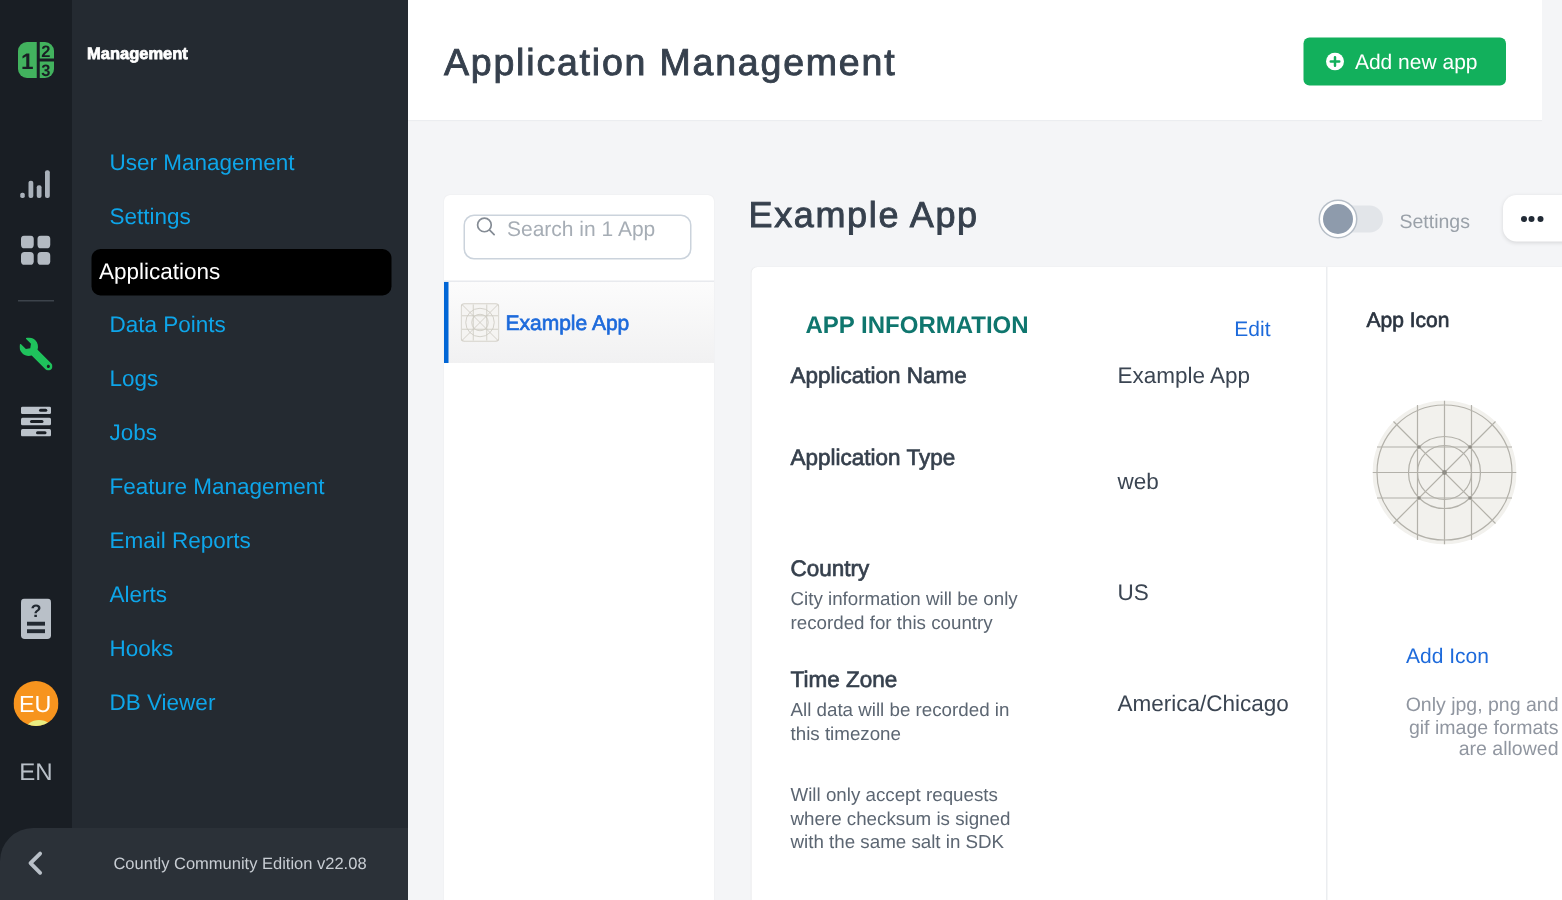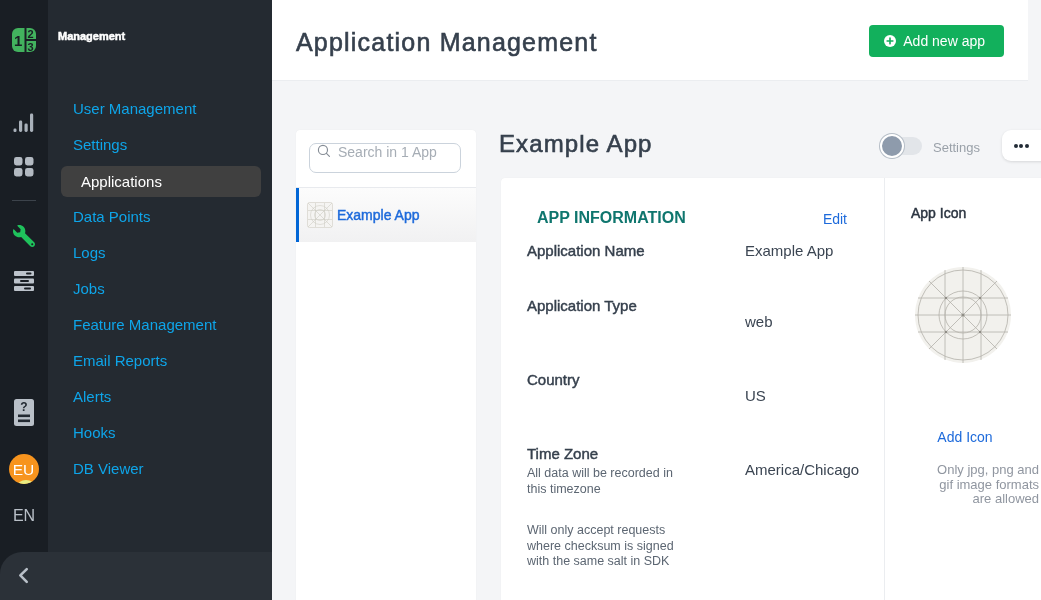--- a/index.html
+++ b/index.html
@@ -39,21 +39,21 @@
 .row .desc{font-size:12.5px;color:#5c6672;line-height:15.5px;margin-top:4px;width:178px}
 .row .val{position:absolute;left:218px;top:0;font-size:15px;color:#3b4552;font-weight:400}
 .dright{position:absolute;left:383px;top:0;width:177px;height:480px;border-left:1px solid #ebedf0}
 .dright .h{position:absolute;left:26px;top:27px;font-size:14px;font-weight:400;color:#2b3440;-webkit-text-stroke:.45px #2b3440}
 .dright .bigicon{position:absolute;left:30px;top:89px;width:96px;height:96px}
 .addicon{position:absolute;left:0;top:251px;width:160px;text-align:center;color:#1d6adb;font-size:14px}
 .iconnote{position:absolute;left:8px;top:285px;width:146px;text-align:right;color:#9096a0;font-size:13px;line-height:14.7px}
 
 .mtitle{position:absolute;left:10px;top:30px;color:#fff;font-size:11px;font-weight:700;-webkit-text-stroke:.5px #fff}
 .mitem{position:absolute;left:25px;color:#0ea5e9;font-size:15px}
-.msel{position:absolute;left:13px;top:166px;width:200px;height:31px;background:#404040;border-radius:6px;color:#fff;font-size:15px;display:flex;align-items:center;padding-left:20px}
+.msel{position:absolute;left:13px;top:166px;width:200px;height:31px;background:#000000;border-radius:6px;color:#fff;font-size:15px;display:flex;align-items:center;padding-left:5px}
 </style>
 </head>
 <body>
 <div class="rail">
 
   <svg style="position:absolute;left:12px;top:28px" width="24" height="24" viewBox="0 0 24 24">
     <rect x="0" y="0" width="24" height="24" rx="6" fill="#42b25e"></rect>
     <rect x="12.5" y="0" width="2" height="24" fill="#191e24"></rect>
     <rect x="13" y="11" width="11" height="2" fill="#191e24"></rect>
     <text x="6.2" y="18" font-size="15" font-weight="bold" fill="#191e24" text-anchor="middle" font-family="Liberation Sans">1</text>
@@ -123,20 +123,21 @@
   <div class="mitem" style="top:316px">Feature Management</div>
   <div class="mitem" style="top:352px">Email Reports</div>
   <div class="mitem" style="top:388px">Alerts</div>
   <div class="mitem" style="top:424px">Hooks</div>
   <div class="mitem" style="top:460px">DB Viewer</div>
 </div>
 <div class="footer">
   <svg class="chev" viewBox="0 0 24 24">
       <path d="M15 5.5 8 12.5 15 19.5" stroke="#b9c0c8" stroke-width="2.8" fill="none" stroke-linecap="round" stroke-linejoin="round"></path>
     </svg>
+  <div class="ftext">Countly Community Edition v22.08</div>
 </div>
 <div class="main">
   <div class="topbar">
     <h1>Application Management</h1>
     <div class="addbtn">
       <svg width="12" height="12" viewBox="0 0 16 16">
           <circle cx="8" cy="8" r="8" fill="#fff"></circle>
           <path d="M8 4.2v7.6M4.2 8h7.6" stroke="#12b05c" stroke-width="2.2" stroke-linecap="round"></path>
         </svg>
       Add new app
@@ -182,20 +183,21 @@
       <div class="row" style="top:64px">
         <div class="lab">Application Name</div>
         <div class="val">Example App</div>
       </div>
       <div class="row" style="top:119px">
         <div class="lab">Application Type</div>
         <div class="val" style="top:16px">web</div>
       </div>
       <div class="row" style="top:193px">
         <div class="lab">Country</div>
+        <div class="desc">City information will be only<br>recorded for this country</div>
         <div class="val" style="top:16px">US</div>
       </div>
       <div class="row" style="top:267px">
         <div class="lab">Time Zone</div>
         <div class="desc">All data will be recorded in<br>this timezone</div>
         <div class="val" style="top:16px">America/Chicago</div>
       </div>
       <div class="row" style="top:341px">
         <div class="desc">Will only accept requests<br>where checksum is signed<br>with the same salt in SDK</div>
       </div>

